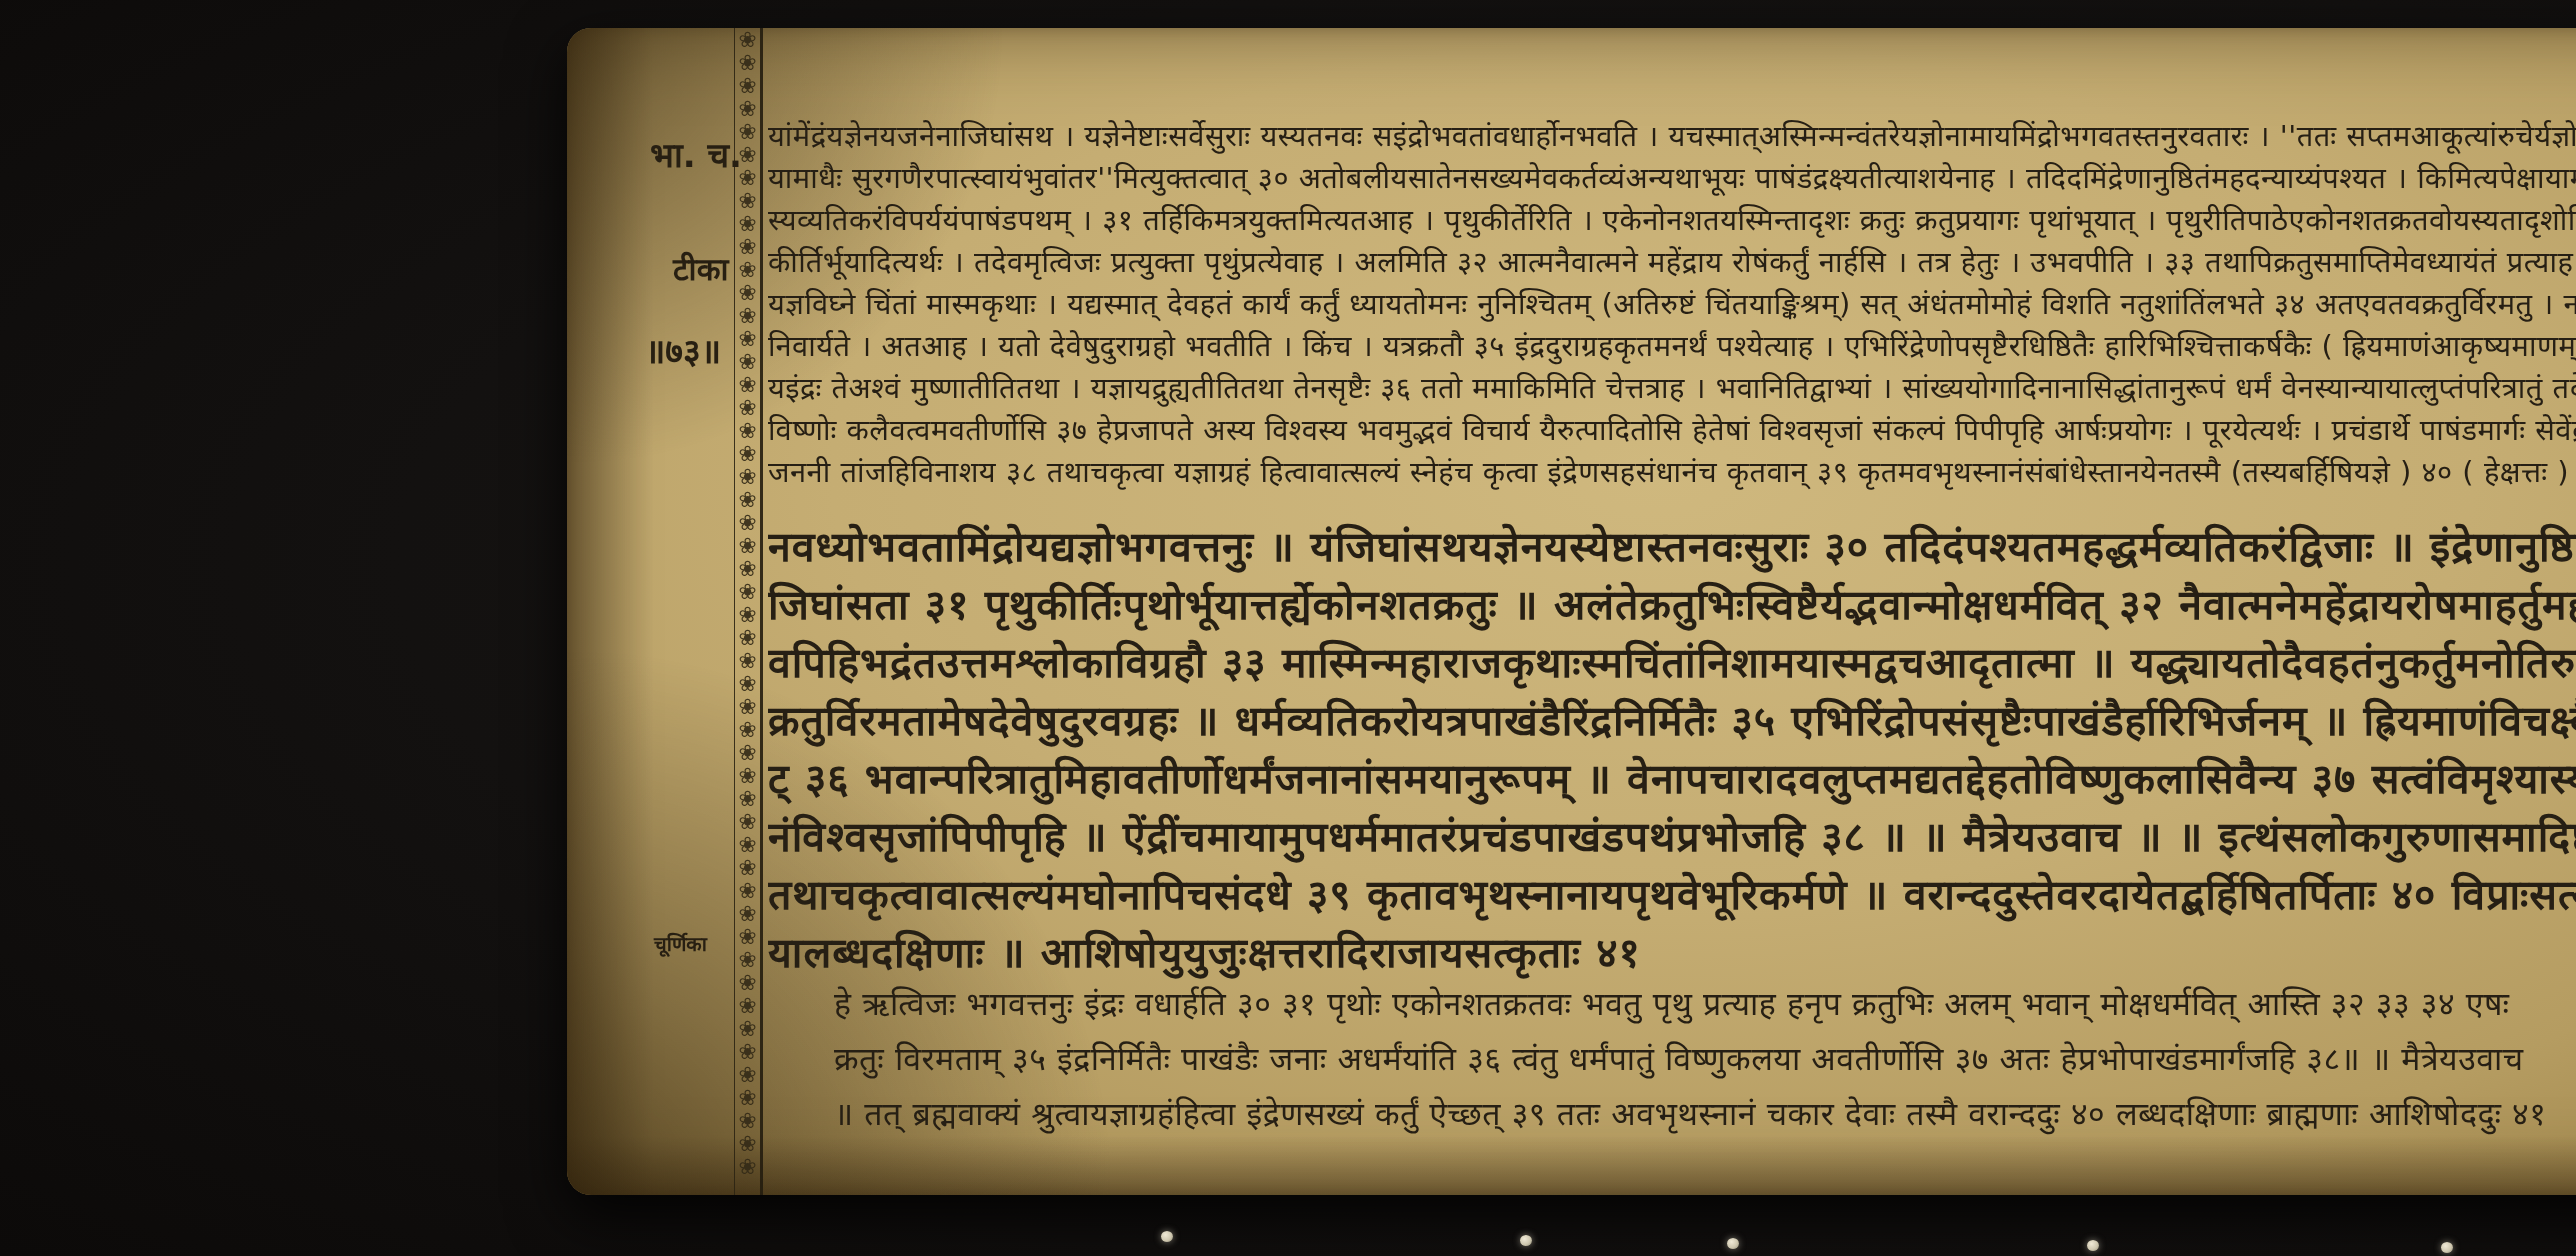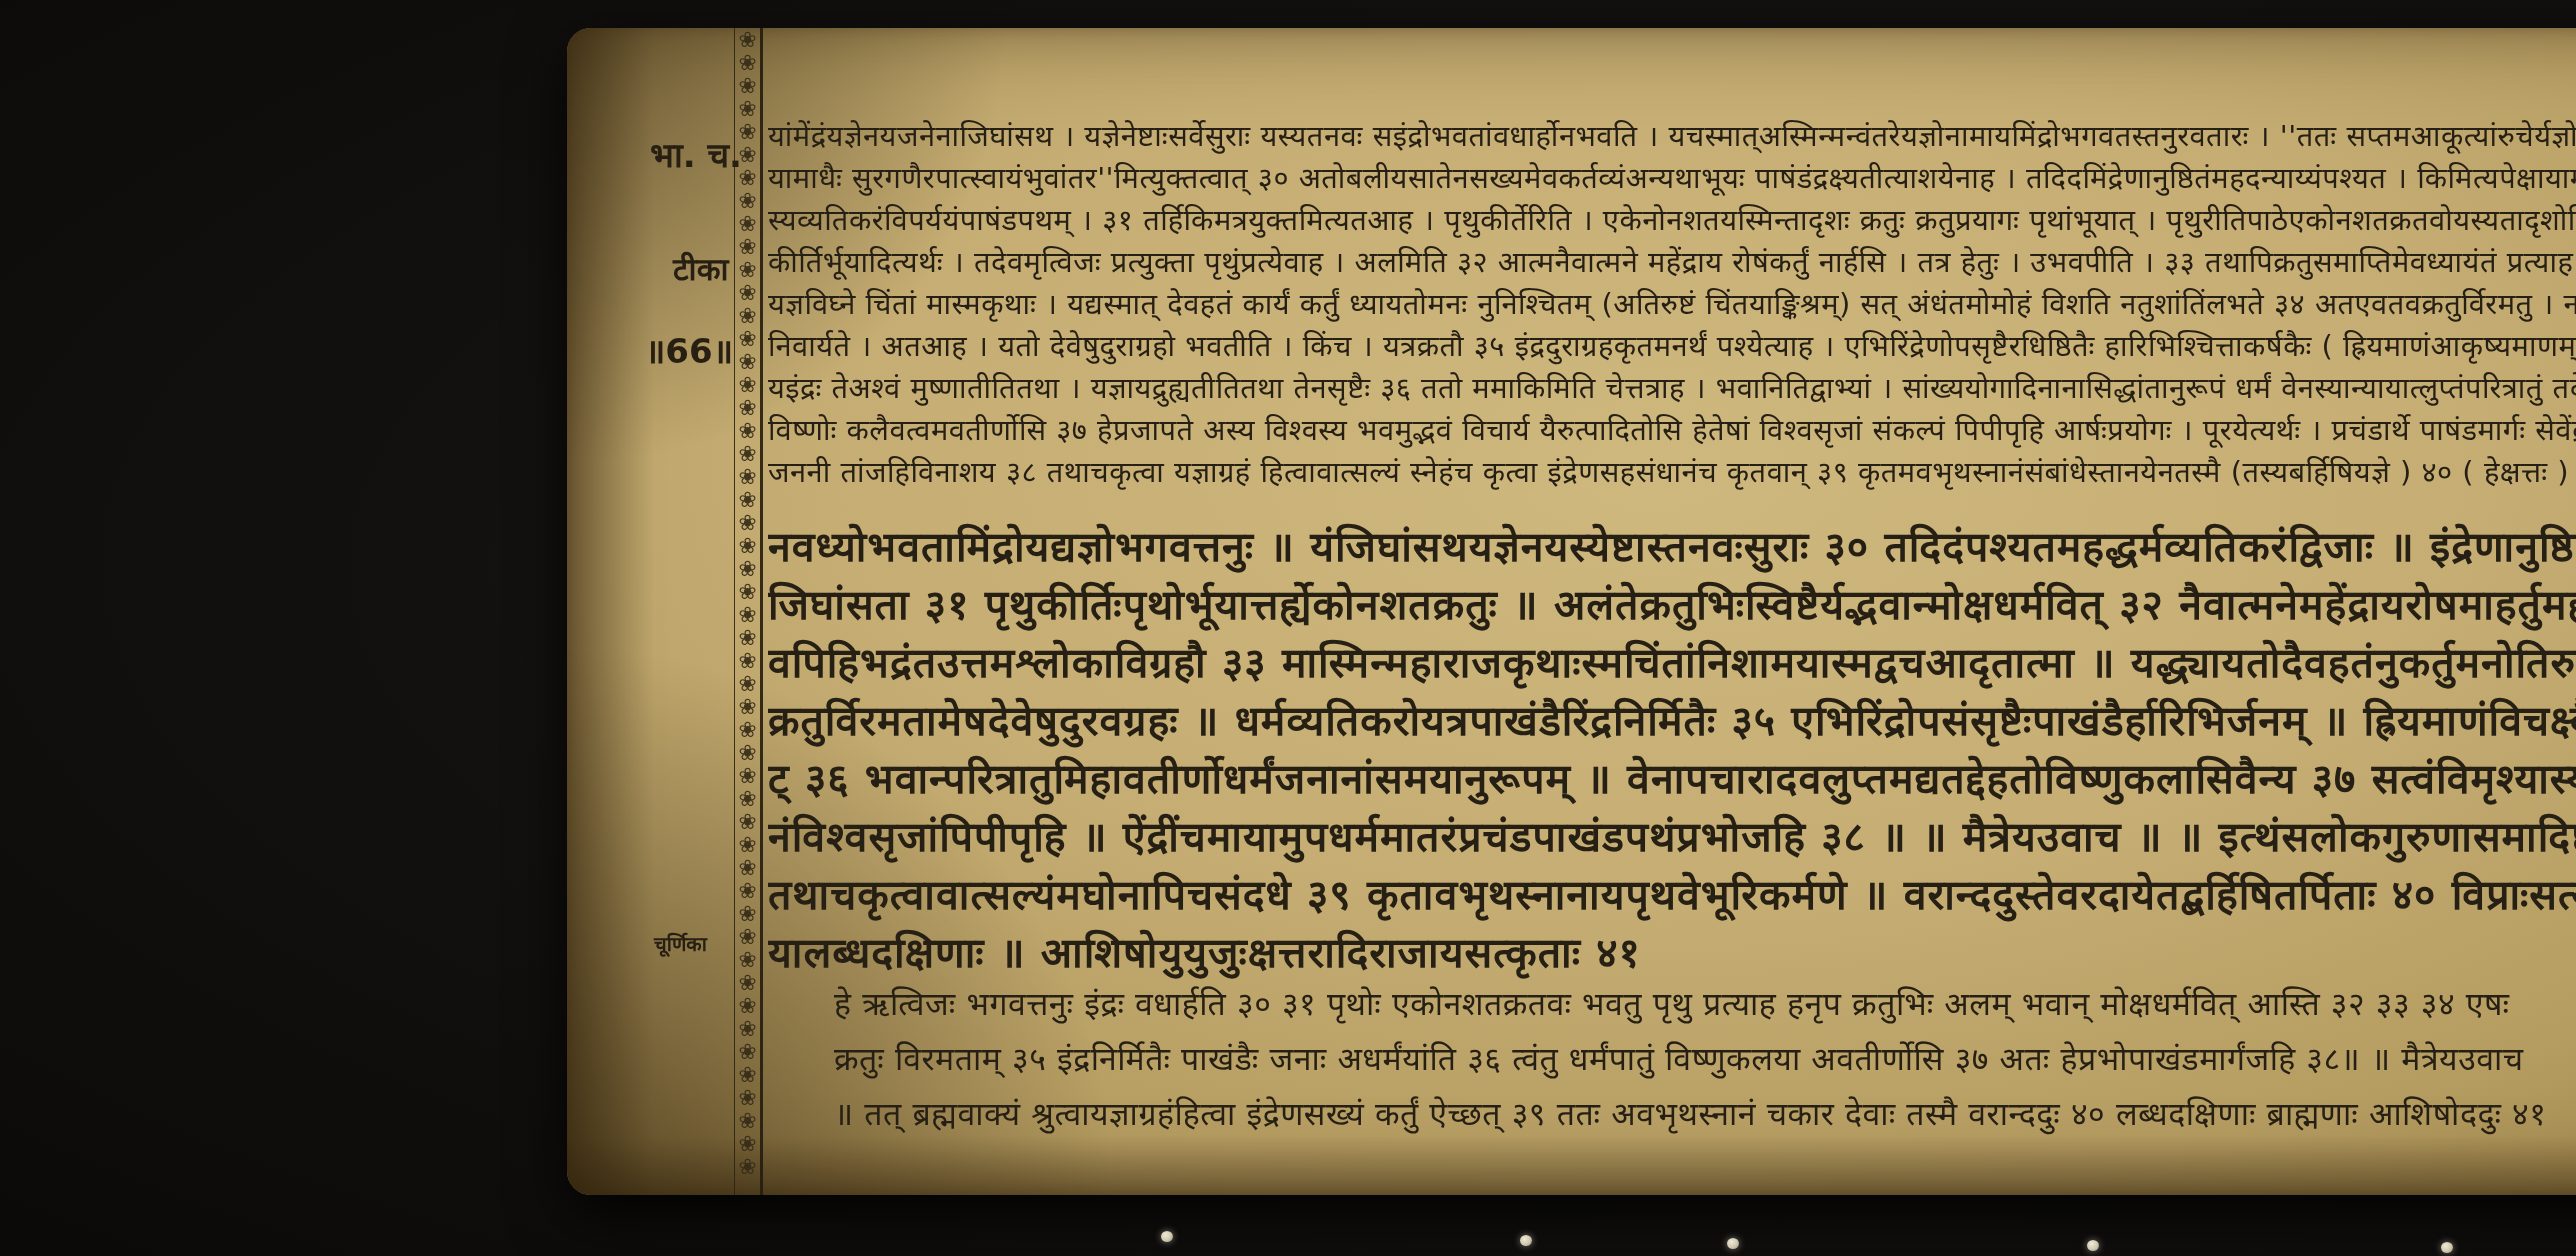--- a/index.html
+++ b/index.html
@@ -85,21 +85,21 @@
 ❀
 ❀
 ❀
 ❀
 ❀
 ❀
 ❀</div>
 
     <div class="margin-label" style="left:83px;top:103px;font-size:34px;">भा. च.</div>
     <div class="margin-label" style="left:106px;top:219px;">टीका</div>
-    <div class="margin-label" style="left:78px;top:299px;font-size:34px;">॥66॥</div>
+    <div class="margin-label" style="left:78px;top:299px;font-size:34px;">॥७३॥</div>
     <div class="margin-label" style="left:87px;top:902px;font-size:20px;">चूर्णिका</div>
 
     <div class="textarea">
       <div class="commentary">
           <div class="line">यांमेंद्रंयज्ञेनयजनेनाजिघांसथ । यज्ञेनेष्टाःसर्वेसुराः यस्यतनवः सइंद्रोभवतांवधार्होनभवति । यचस्मात्अस्मिन्मन्वंतरेयज्ञोनामायमिंद्रोभगवतस्तनुरवतारः । ''ततः सप्तमआकूत्यांरुचेर्यज्ञोभ्यजायत । स</div>
           <div class="line">यामाधैः सुरगणैरपात्स्वायंभुवांतर''मित्युक्तत्वात् ३० अतोबलीयसातेनसख्यमेवकर्तव्यंअन्यथाभूयः पाषंडंद्रक्ष्यतीत्याशयेनाह । तदिदमिंद्रेणानुष्ठितंमहदन्याय्यंपश्यत । किमित्यपेक्षायामाह । धर्म</div>
           <div class="line">स्यव्यतिकरंविपर्ययंपाषंडपथम् । ३१ तर्हिकिमत्रयुक्तमित्यतआह । पृथुकीर्तेरिति । एकेनोनशतयस्मिन्तादृशः क्रतुः क्रतुप्रयागः पृथांभूयात् । पृथुरीतिपाठेएकोनशतक्रतवोयस्यतादृशोपिमहेंद्रात्पृथु</div>
           <div class="line">कीर्तिर्भूयादित्यर्थः । तदेवमृत्विजः प्रत्युक्ता पृथुंप्रत्येवाह । अलमिति ३२ आत्मनैवात्मने महेंद्राय रोषंकर्तुं नार्हसि । तत्र हेतुः । उभवपीति । ३३ तथापिक्रतुसमाप्तिमेवध्यायंतं प्रत्याह ।  अस्मिन्</div>
           <div class="line">यज्ञविघ्ने चिंतां मास्मकृथाः । यद्यस्मात् देवहतं कार्यं कर्तुं ध्यायतोमनः नुनिश्चितम् (अतिरुष्टं चिंतयाङ्किश्रम्) सत् अंधंतमोमोहं विशति नतुशांतिंलभते ३४ अतएवतवक्रतुर्विरमतु । नन्विंद्रःकिंन</div>
           <div class="line">निवार्यते । अतआह । यतो देवेषुदुराग्रहो भवतीति । किंच । यत्रक्रतौ ३५ इंद्रदुराग्रहकृतमनर्थं पश्येत्याह । एभिरिंद्रेणोपसृष्टैरधिष्ठितैः हारिभिश्चित्ताकर्षकैः ( ह्रियमाणंआकृष्यमाणम् )</div>

